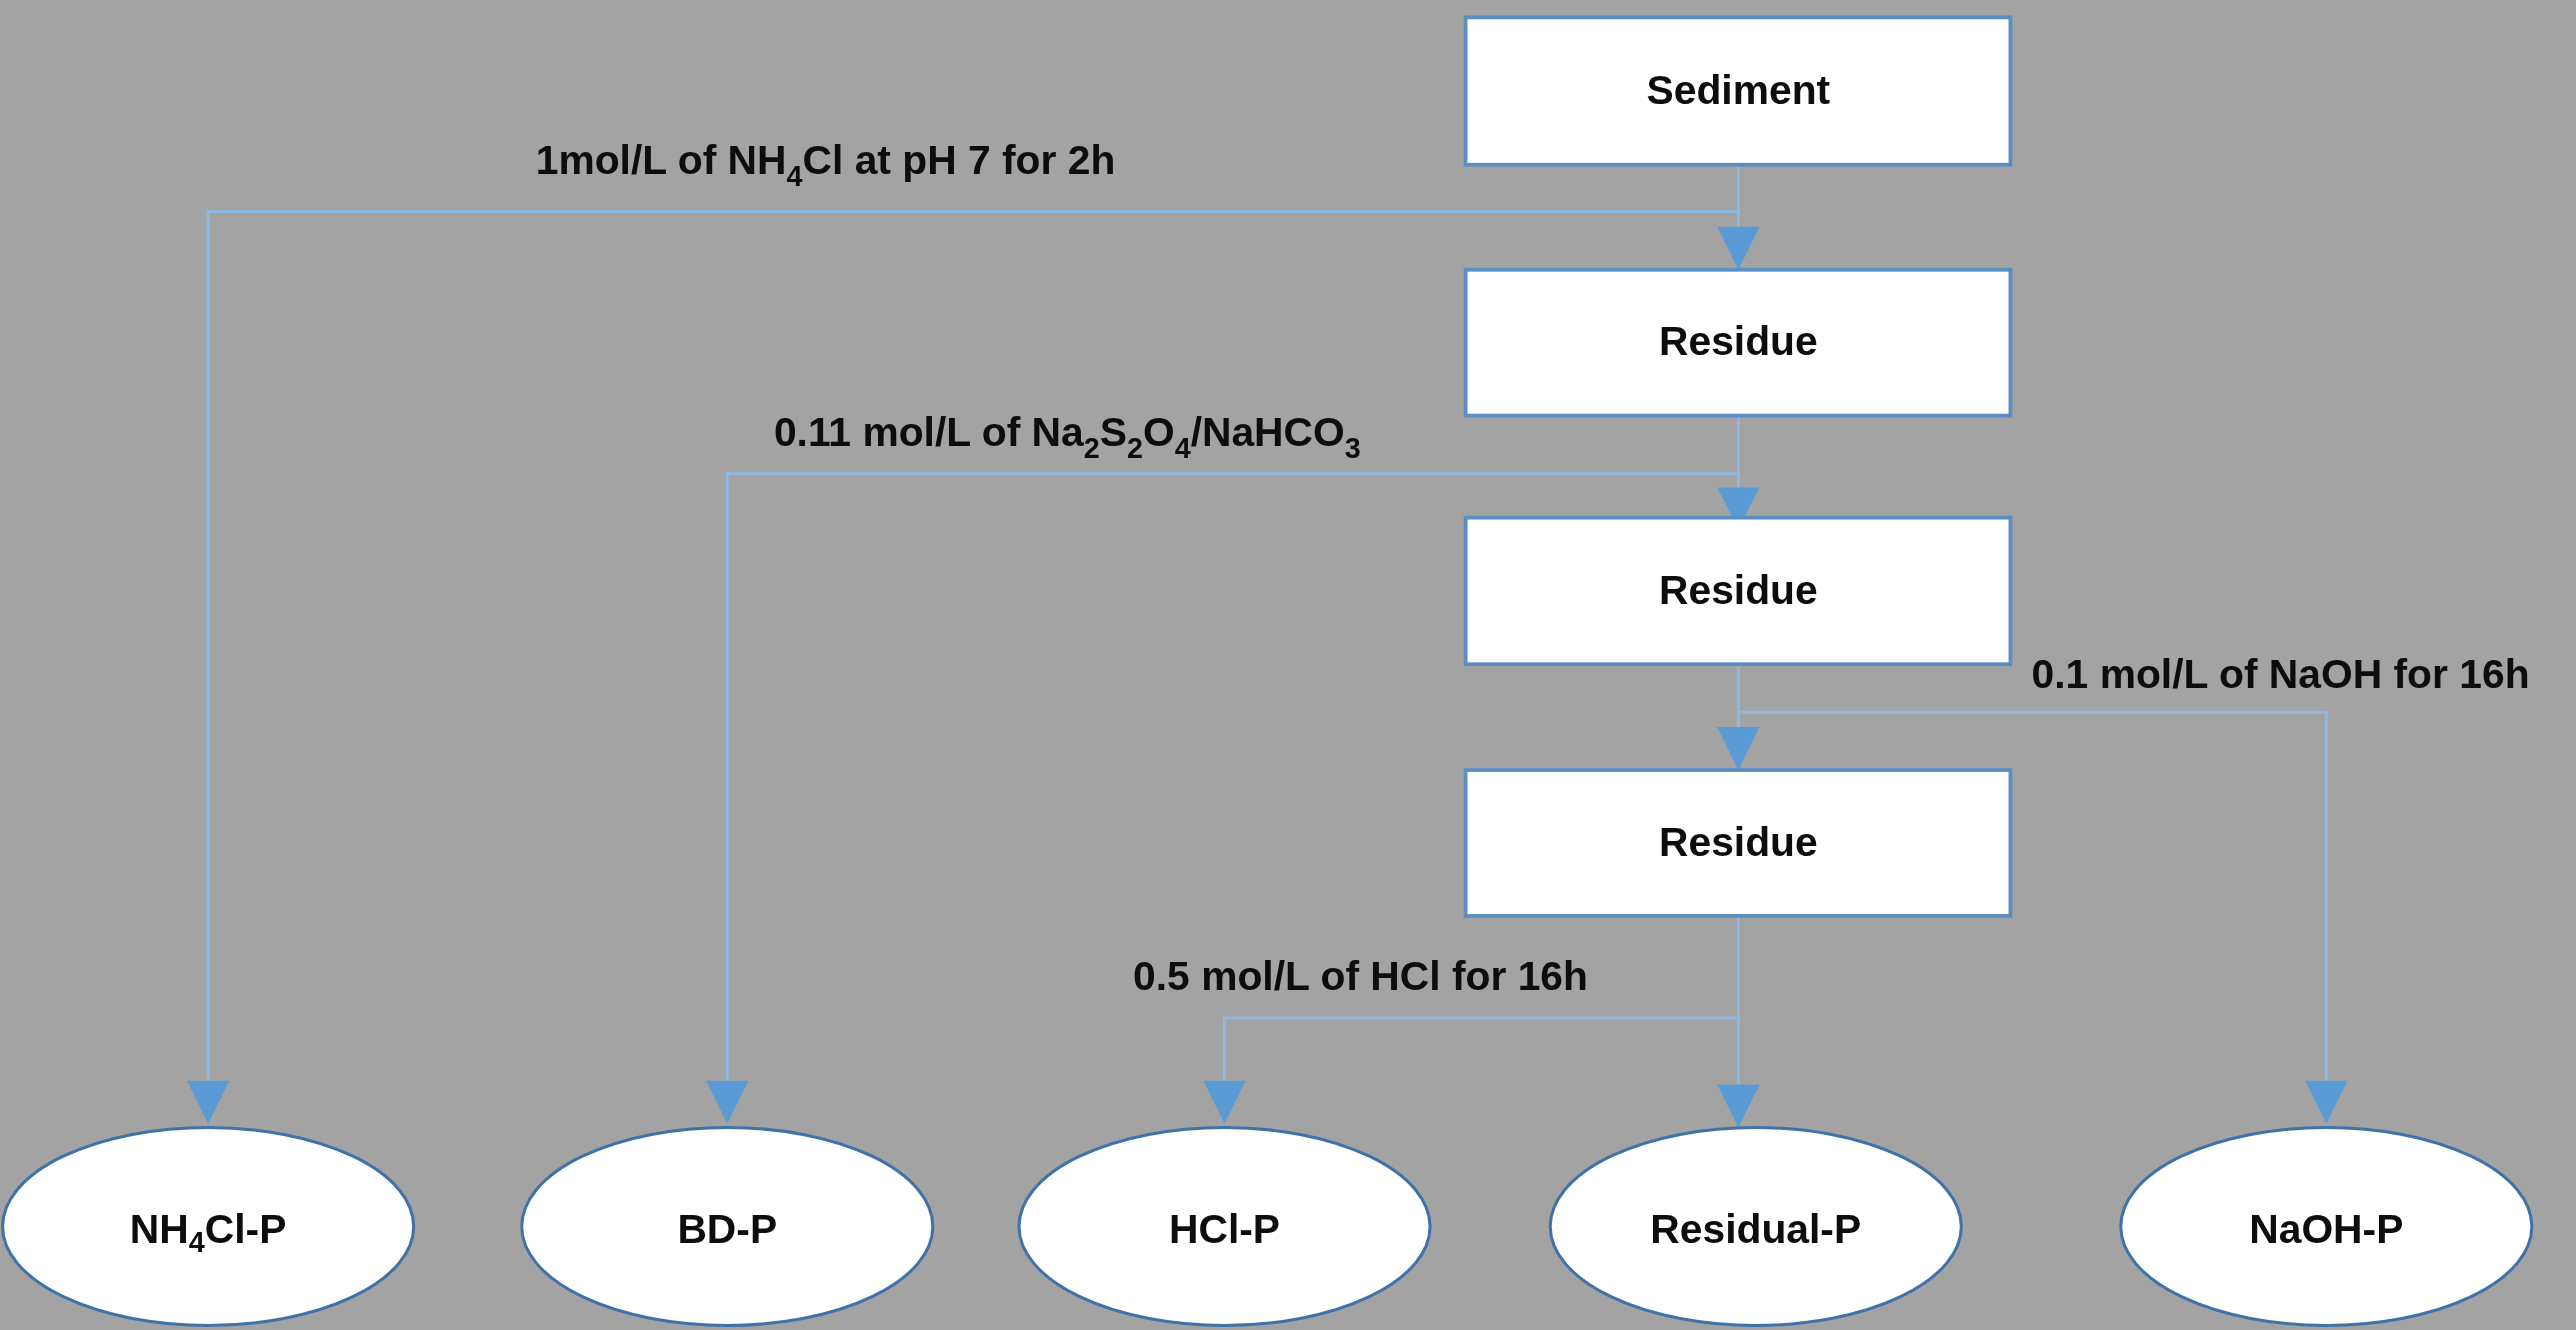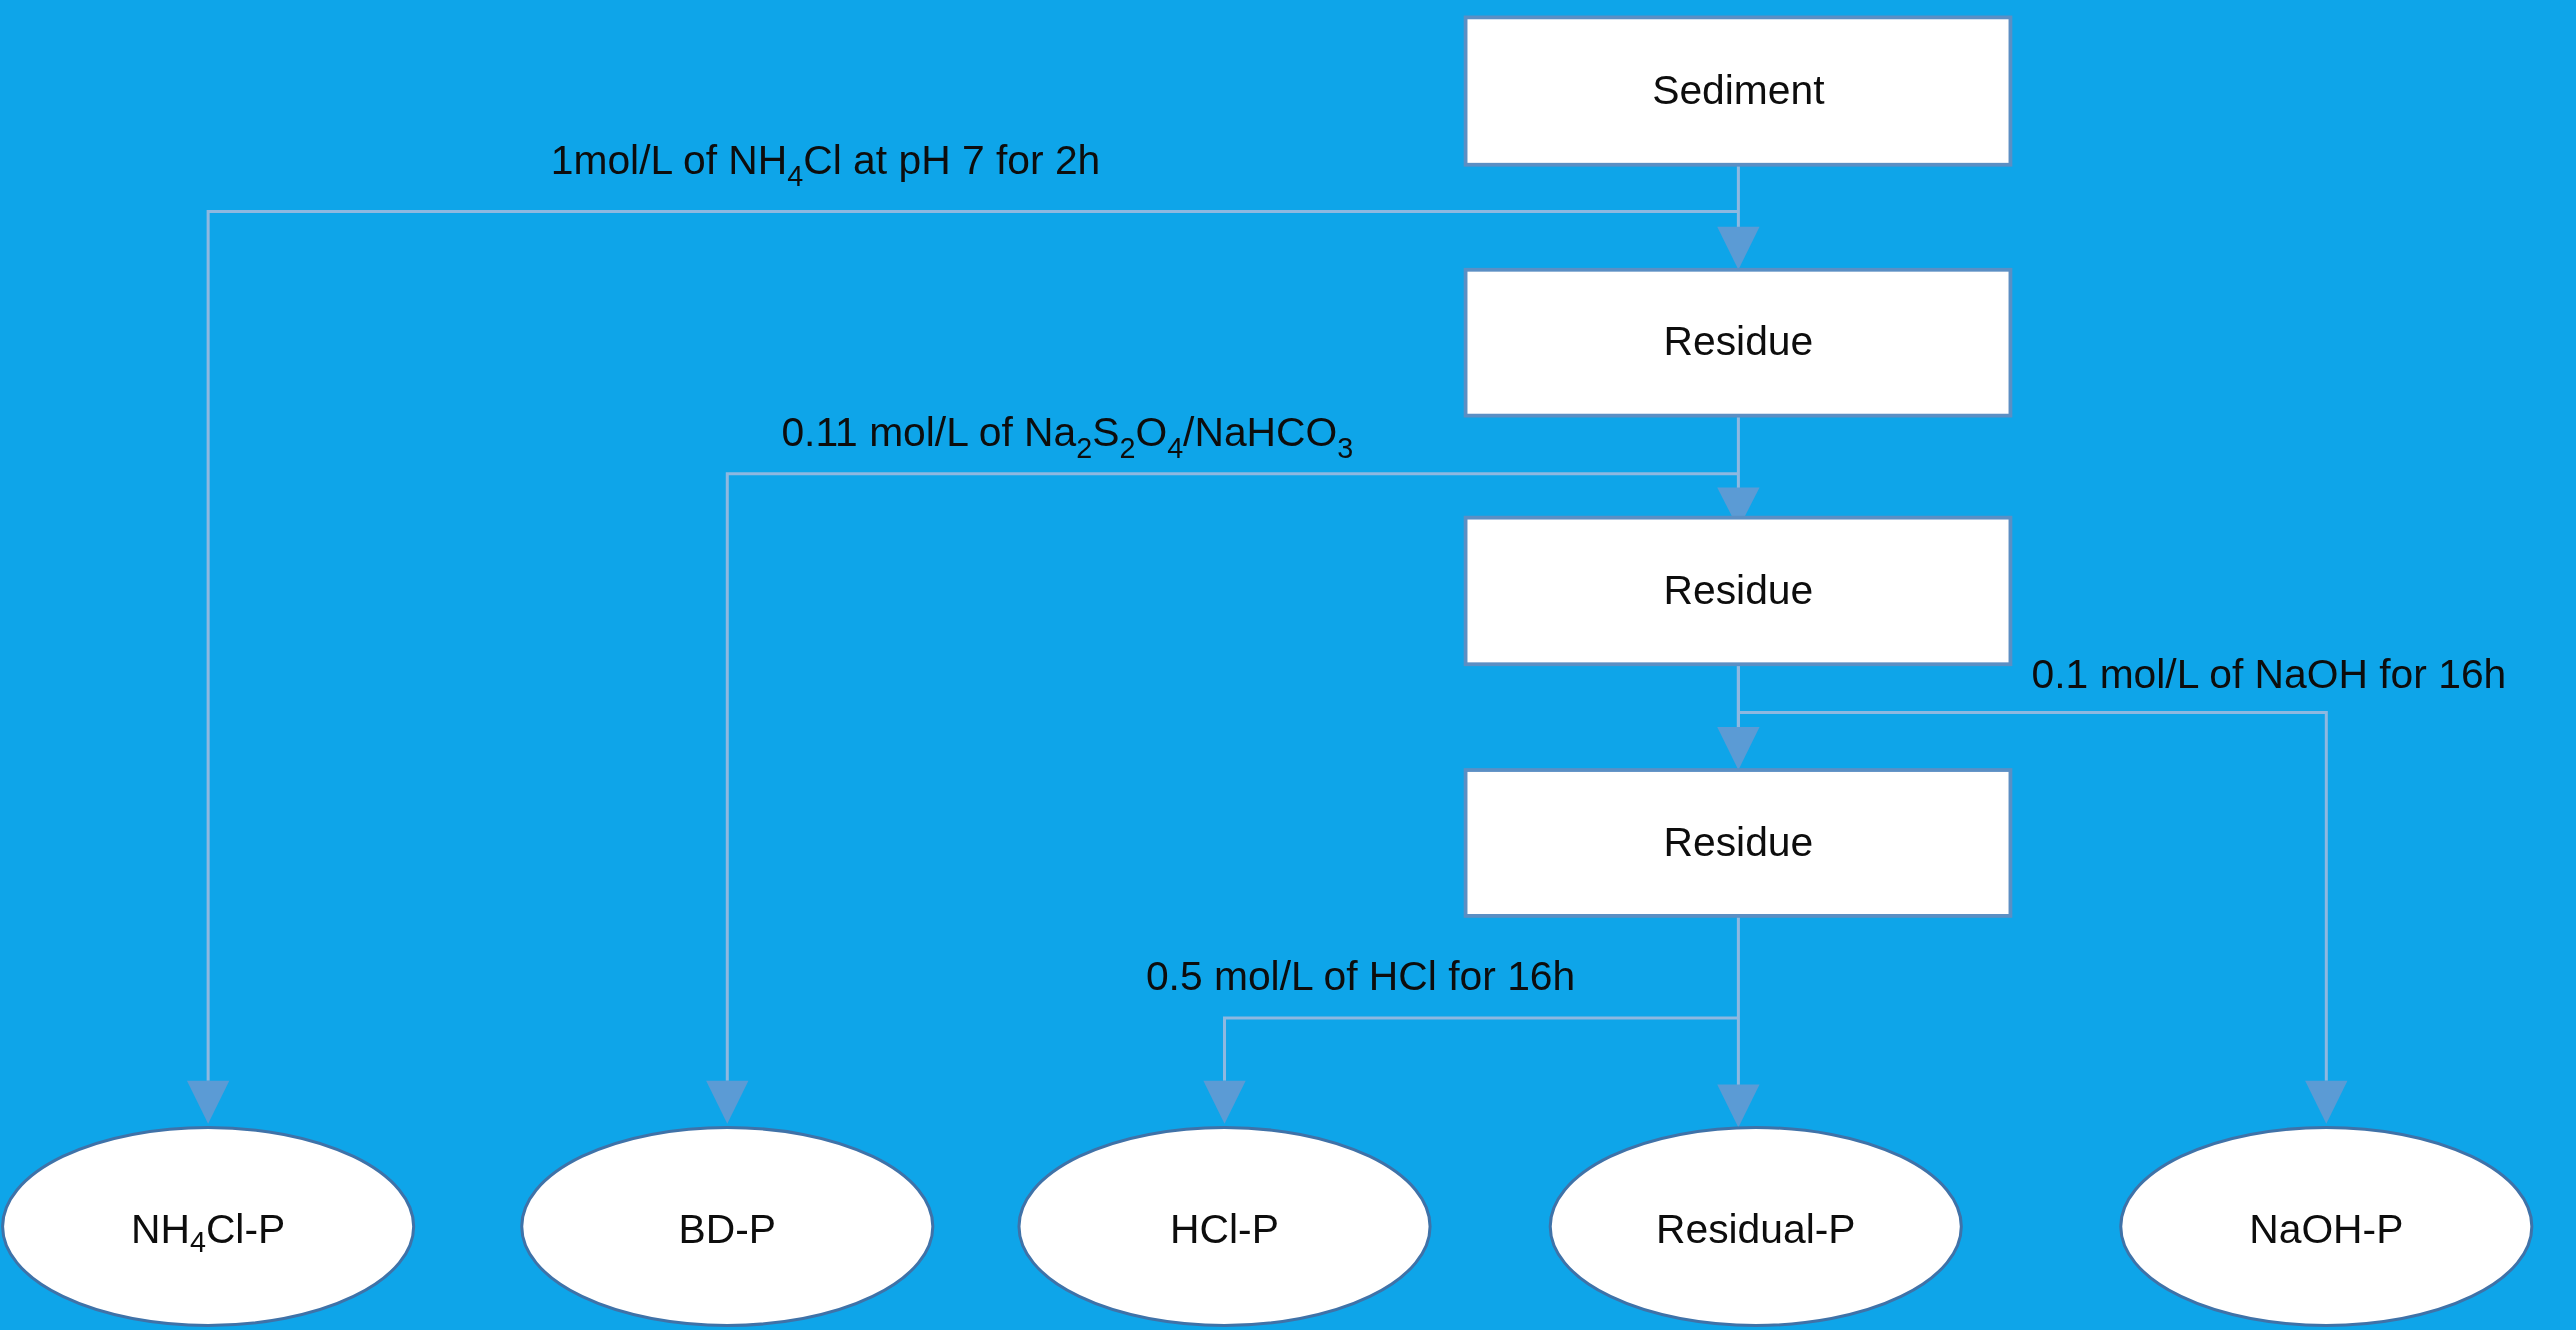--- a/index.html
+++ b/index.html
@@ -5,23 +5,24 @@
 <style>
   html, body {
     margin: 0;
     padding: 0;
     background: #ffffff;
   }
   #stage {
     position: relative;
     width: 2576px;
     height: 1330px;
-    background: #0ea5e9;
+    background: #a3a3a3;
     overflow: hidden;
     font-family: "Liberation Sans", sans-serif;
+    font-weight: bold;
   }
   #flow {
     position: absolute;
     top: 0;
     left: 0;
     width: 2576px;
     height: 1330px;
   }
   .node-box {
     fill: #ffffff;

